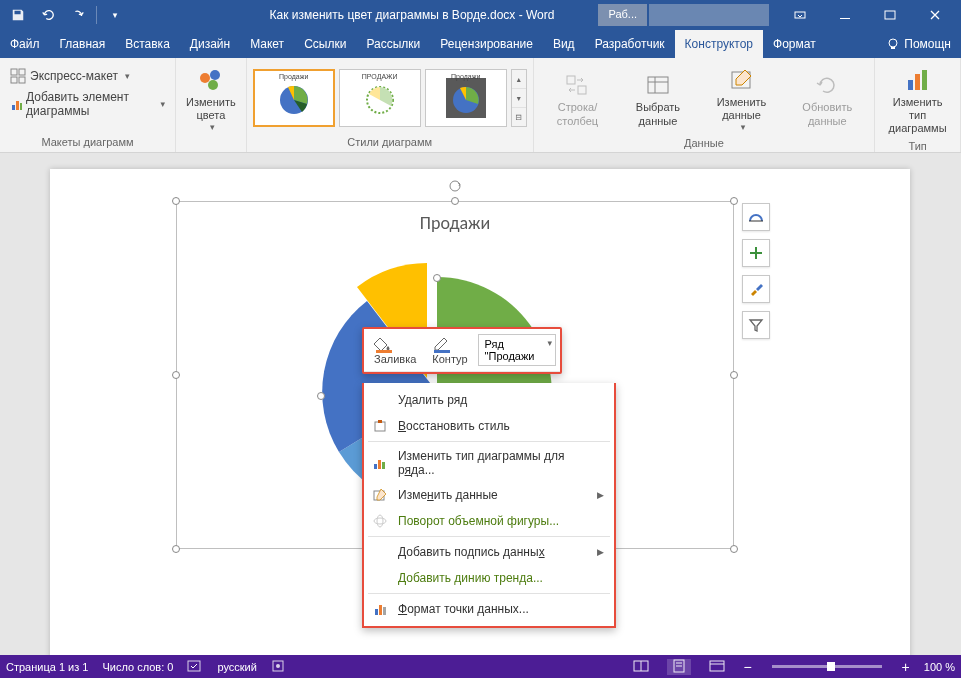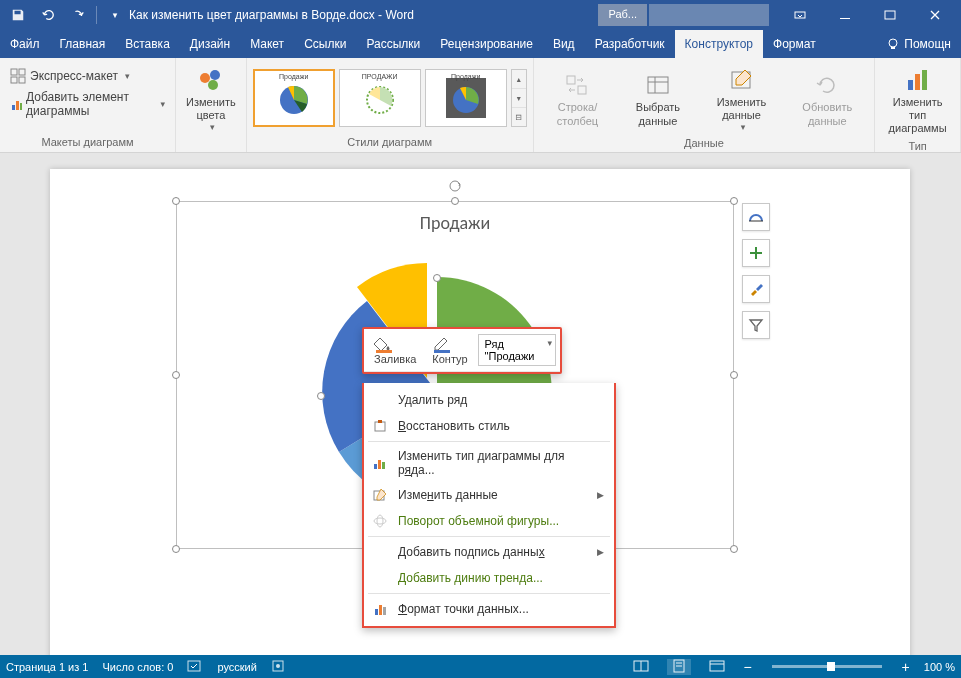--- a/index.html
+++ b/index.html
@@ -3,21 +3,21 @@
 <meta charset="utf-8">
 <style>
 * { margin: 0; padding: 0; box-sizing: border-box; font-family: "Segoe UI", Tahoma, sans-serif; }
 body { width: 961px; height: 678px; background: #fff; overflow: hidden; font-size: 12px; position: relative; }
 
 
 .titlebar { height: 30px; background: #2b579a; color: #fff; display: flex; align-items: center; padding: 0 4px; }
 .titlebar .qat { display: flex; gap: 2px; align-items: center; }
 .titlebar .qat button { width: 28px; height: 26px; background: transparent; border: none; color: #fff; display: flex; align-items: center; justify-content: center; }
 .titlebar .qat .sep { width: 1px; height: 18px; background: rgba(255,255,255,.3); margin: 0 2px; }
-.titlebar .title { flex: 1; text-align: left; font-size: 12px; }
+.titlebar .title { flex: 1; text-align: right; font-size: 12px; }
 .titlebar .ctx-tabs { display: flex; gap: 2px; margin-right: 8px; padding-left: 44px; }
 .titlebar .ctx-tabs .ctx { background: #7c90b0; padding: 4px 10px; font-size: 11px; color: #fff; }
 .titlebar .ctx-tabs .blurred { background: #6a87b2; width: 120px; height: 22px; }
 .titlebar .winctl { display: flex; }
 .titlebar .winctl button { width: 45px; height: 28px; background: transparent; border: none; color: #fff; display: flex; align-items: center; justify-content: center; }
 
 
 .tabstrip { height: 28px; background: #2b579a; display: flex; align-items: stretch; color: #fff; font-size: 12px; }
 .tabstrip .tab { padding: 0 10px; display: flex; align-items: center; cursor: pointer; }
 .tabstrip .tab.active { background: #f3f3f3; color: #2b579a; }
@@ -74,21 +74,21 @@
 
 
 .ctx-menu { border: 2px solid #e74c3c; border-top: none; background: #fff; box-shadow: 0 3px 8px rgba(0,0,0,.25); min-width: 250px; padding: 4px 0; }
 .ctx-item { display: flex; align-items: center; padding: 5px 10px 5px 8px; font-size: 12px; color: #333; gap: 10px; }
 .ctx-item .ico { width: 16px; height: 16px; display: flex; align-items: center; justify-content: center; }
 .ctx-item.disabled { color: #4d7c0f; }
 .ctx-item .arrow { margin-left: auto; font-size: 9px; color: #666; }
 .ctx-sep { height: 1px; background: #e1e1e1; margin: 2px 4px; }
 
 
-.statusbar { position: absolute; bottom: 0; left: 0; right: 0; height: 23px; background: #0369a1; color: #fff; display: flex; align-items: center; font-size: 11px; padding: 0 6px; gap: 14px; }
+.statusbar { position: absolute; bottom: 0; left: 0; right: 0; height: 23px; background: #4c1d95; color: #fff; display: flex; align-items: center; font-size: 11px; padding: 0 6px; gap: 14px; }
 .statusbar .spacer { flex: 1; }
 .statusbar .viewbtn { width: 24px; text-align: center; opacity: .9; }
 .statusbar .slider { width: 110px; height: 3px; background: rgba(255,255,255,.5); position: relative; margin: 0 6px; }
 .statusbar .slider .thumb { position: absolute; left: 50%; top: -3px; width: 8px; height: 9px; background: #fff; }
 .statusbar .slider .tick { position: absolute; left: 50%; top: -2px; width: 1px; height: 7px; background: rgba(255,255,255,.6); }
 
 .und { text-decoration: underline; }
 </style>
 </head>
 <body>

